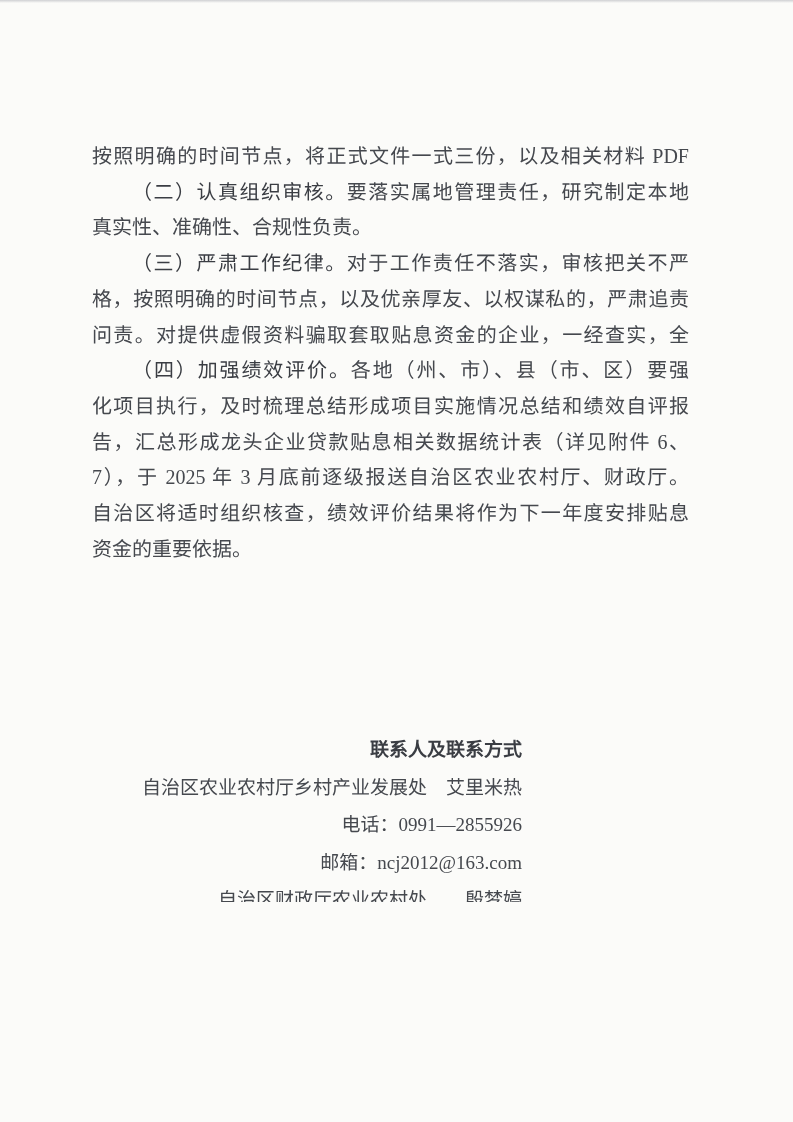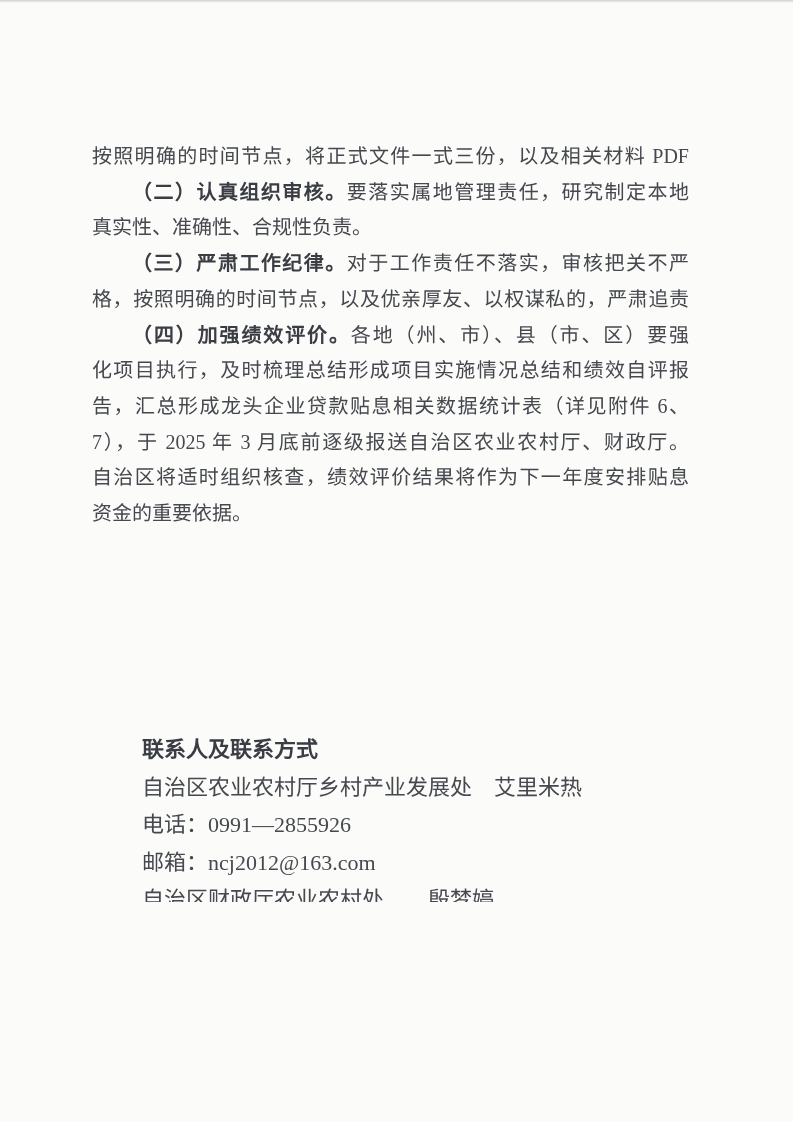--- a/index.html
+++ b/index.html
@@ -38,30 +38,31 @@
     text-align: justify;
     text-align-last: justify;
   }
   .line.para-end {
     text-align-last: left;
   }
   .line.indent {
     text-indent: 2em;
   }
   .lead {
-    font-weight: 700;
+    font-weight: 400;
     color: #3a3d43;
   }
   .contact {
     position: absolute;
     left: 142px;
     top: 731px;
-    font-size: 22px;
+    font-size: 19px;
     line-height: 37.6px;
     white-space: nowrap;
+    text-align: right;
   }
   .contact-heading {
     font-weight: 700;
     color: #3a3d43;
   }
   .page-number {
     position: absolute;
     left: 96px;
     top: 1022px;
     font-size: 16px;
@@ -76,20 +77,21 @@
 <div class="page">
 
   <div class="scan-edge"></div>
 
   <main class="body-text">
     <div class="line">按照明确的时间节点，将正式文件一式三份，以及相关材料 PDF</div>
     <div class="line indent"><span class="lead">（二）认真组织审核。</span><span>要落实属地管理责任，研究制定本地</span></div>
     <div class="line para-end">真实性、准确性、合规性负责。</div>
     <div class="line indent"><span class="lead">（三）严肃工作纪律。</span><span>对于工作责任不落实，审核把关不严</span></div>
     <div class="line">格，按照明确的时间节点，以及优亲厚友、以权谋私的，严肃追责</div>
+    <div class="line">问责。对提供虚假资料骗取套取贴息资金的企业，一经查实，全</div>
     <div class="line indent"><span class="lead">（四）加强绩效评价。</span><span>各地（州、市）、县（市、区）要强</span></div>
     <div class="line">化项目执行，及时梳理总结形成项目实施情况总结和绩效自评报</div>
     <div class="line">告，汇总形成龙头企业贷款贴息相关数据统计表（详见附件 6、</div>
     <div class="line">7），于 2025 年 3 月底前逐级报送自治区农业农村厅、财政厅。</div>
     <div class="line">自治区将适时组织核查，绩效评价结果将作为下一年度安排贴息</div>
     <div class="line para-end">资金的重要依据。</div>
   </main>
 
   <section class="contact">
     <div class="contact-heading">联系人及联系方式</div>

